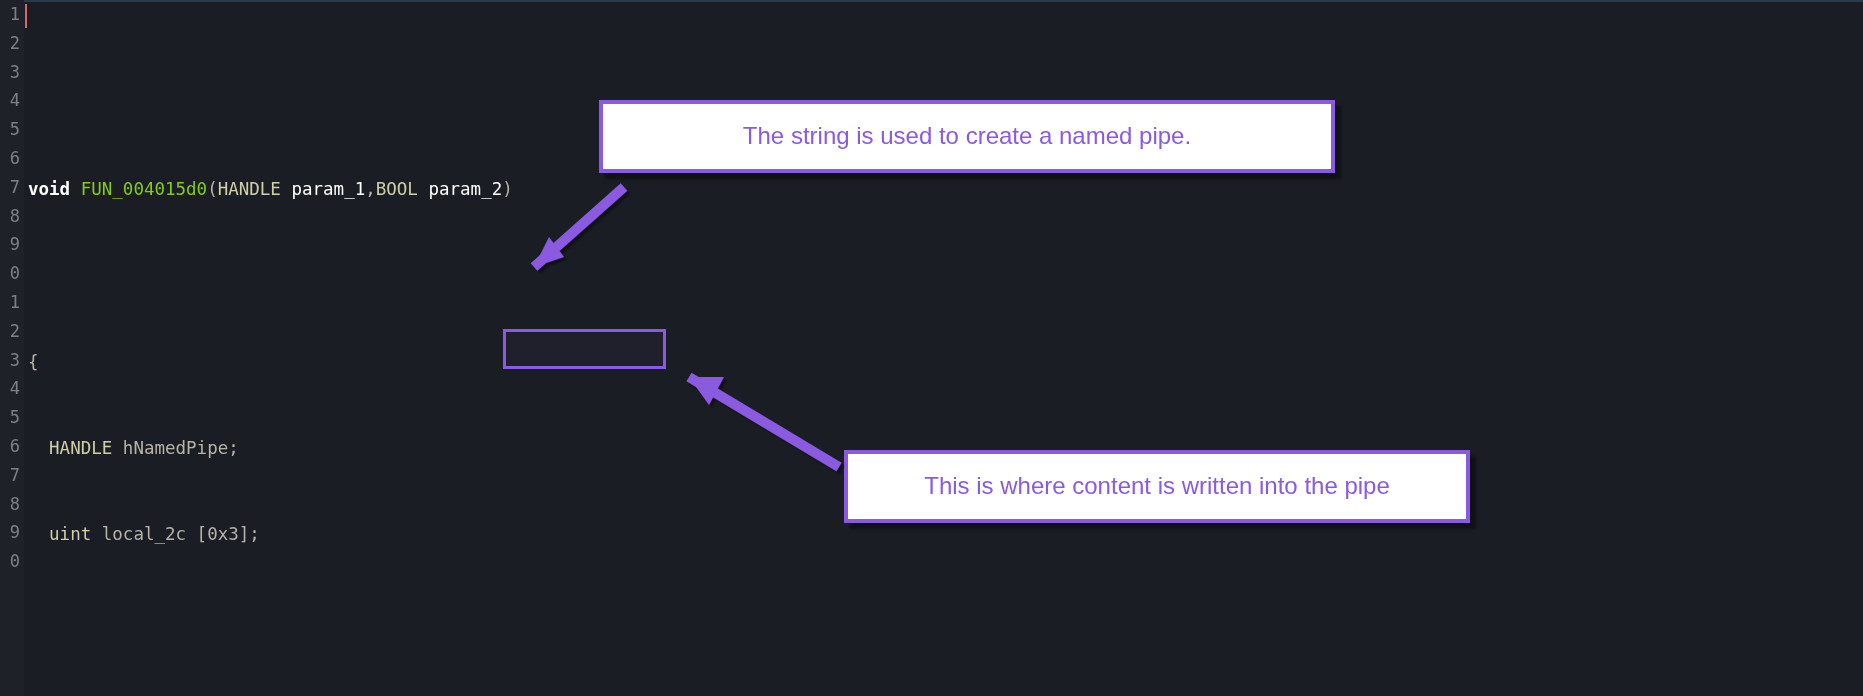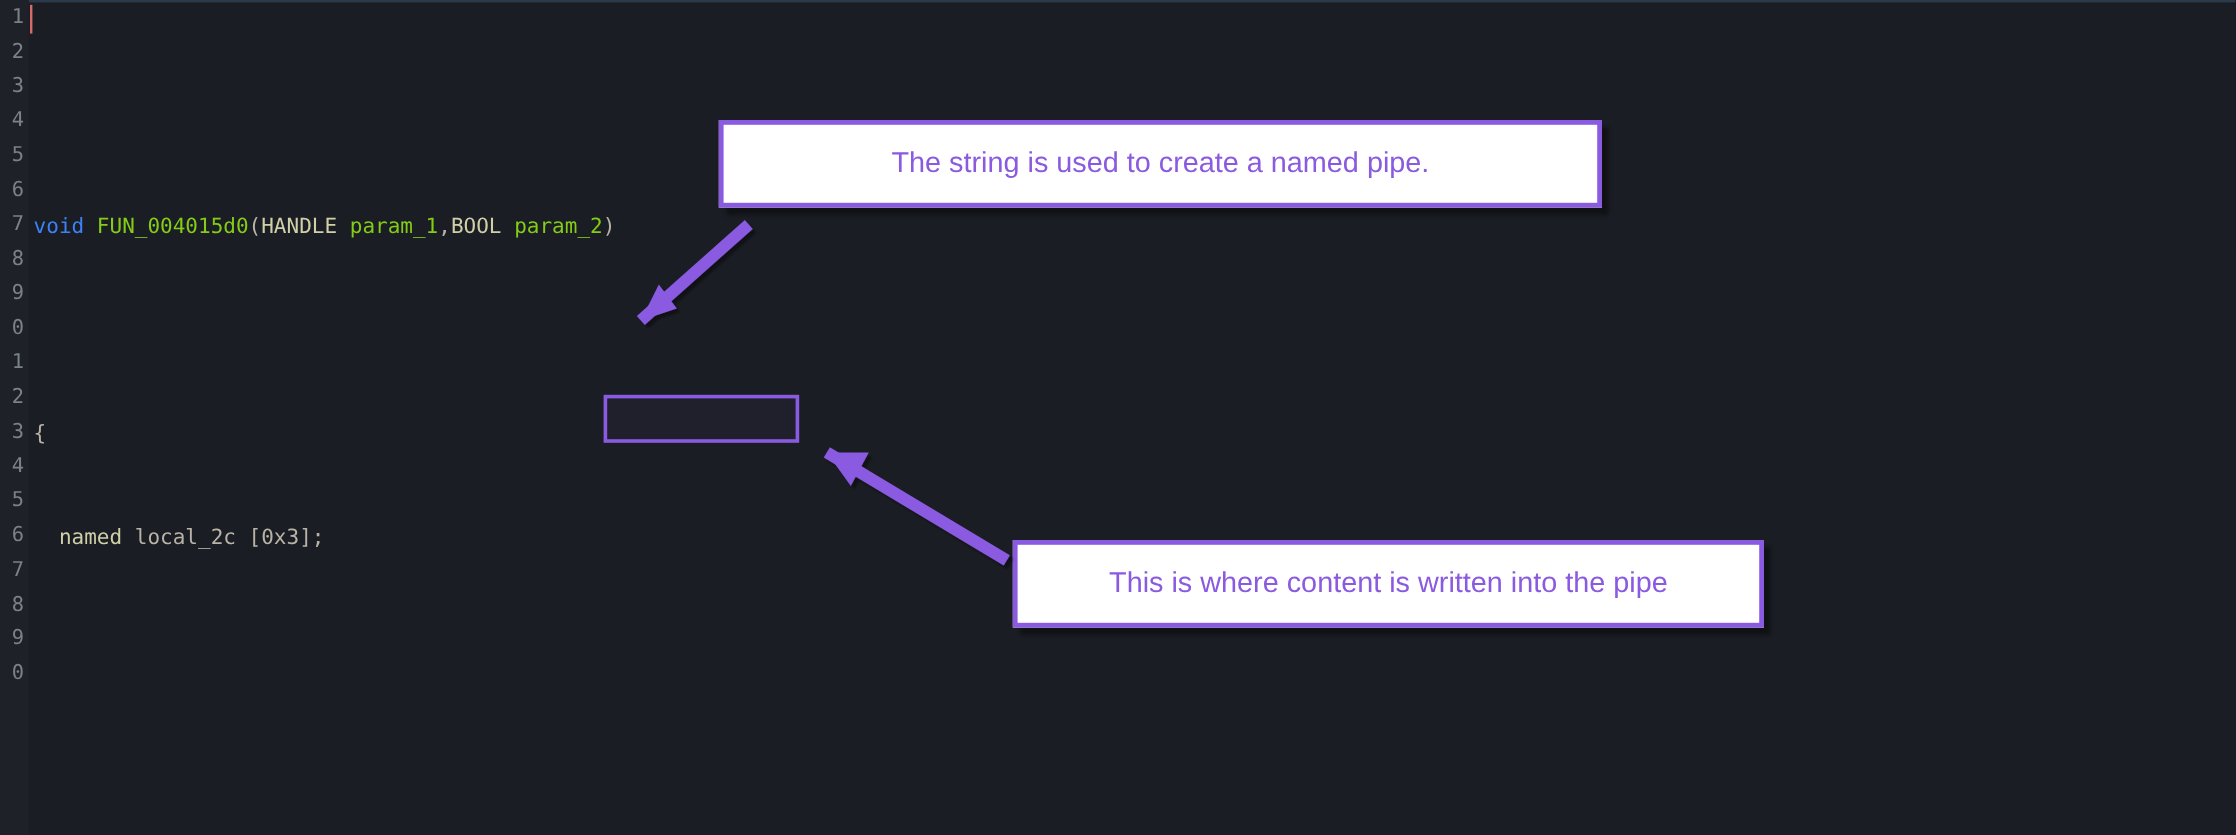--- a/index.html
+++ b/index.html
@@ -1,23 +1,23 @@
 <!DOCTYPE html>
 <html><head>
 <meta charset="utf-8">
 <style>
   html,body{margin:0;padding:0;background:#1a1d23;color:#b8b3a6;font-family:Consolas,Menlo,monospace;font-size:17.5px;line-height:28.8px;overflow:hidden;}
   .editor{display:flex;width:1863px;height:696px;position:relative;}
   .gutter{background:#1e2228;color:#7c8088;text-align:right;padding:0 4px 0 0;user-select:none;width:20px;flex-shrink:0;font-size:17px;}
   .gutter div{height:28.8px;}
   .code{padding-left:4px;white-space:pre;position:relative;width:100%;border-top:2px solid #2b3a4a;}
   .ln{height:28.8px;}
-  .kw{color:#3b82f6;}
+  .kw{color:#ffffff;font-weight:bold;}
   .func{color:#84cc16;}
-  .param{color:#84cc16;}
+  .param{color:#ffffff;}
   .vartype{color:#d0cfa8;}
   .callout{position:absolute;background:#ffffff;border:4px solid #8a5ae0;color:#8a5ae0;font-family:Arial,Helvetica,sans-serif;font-size:24px;padding:18px 24px;box-shadow:6px 6px 3px rgba(0,0,0,.4);text-align:center;}
   .callout.c1{left:575px;top:98px;width:680px;}
   .callout.c2{left:820px;top:448px;width:570px;}
   .arrow{position:absolute;pointer-events:none;}
   .hl-box{position:absolute;border:3px solid #8a5ae0;background:rgba(138,90,224,0.05);}
   .cursor{position:absolute;left:1px;top:2px;width:2px;height:24px;background:#d46a6a;}
 </style>
 </head>
 <body>
@@ -45,21 +45,22 @@
     <div>9</div>
     <div>0</div>
   </div>
 
   <div class="code">
     <div class="cursor"></div>
     <div class="ln"></div>
     <div class="ln"><span class="kw">void</span><span> </span><span class="func">FUN_004015d0</span><span>(</span><span class="vartype">HANDLE</span><span> </span><span class="param">param_1</span><span>,</span><span class="vartype">BOOL</span><span> </span><span class="param">param_2</span><span>)</span></div>
     <div class="ln"></div>
     <div class="ln"><span>{</span></div>
-    <div class="ln"><span>  </span><span class="vartype">named</span><span> </span><span>local_2c</span><span> [</span><span>0x3</span><span>];</span></div>
+    <div class="ln"><span>  </span><span class="vartype">HANDLE</span><span> </span><span>hNamedPipe</span><span>;</span></div>
+    <div class="ln"><span>  </span><span class="vartype">uint</span><span> </span><span>local_2c</span><span> [</span><span>0x3</span><span>];</span></div>
     <div class="ln"></div>
     
     
     
     
     
     
     
     
     

